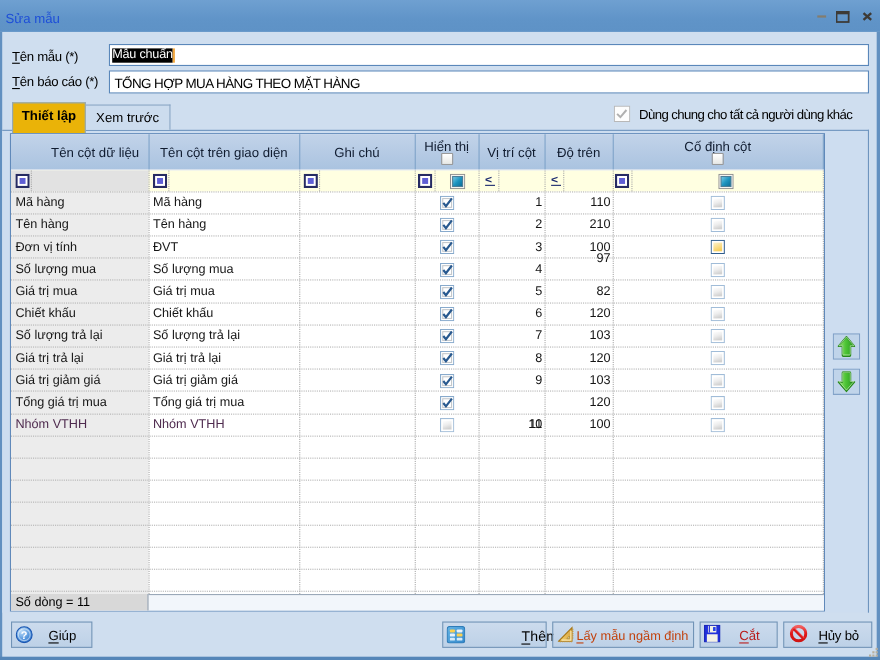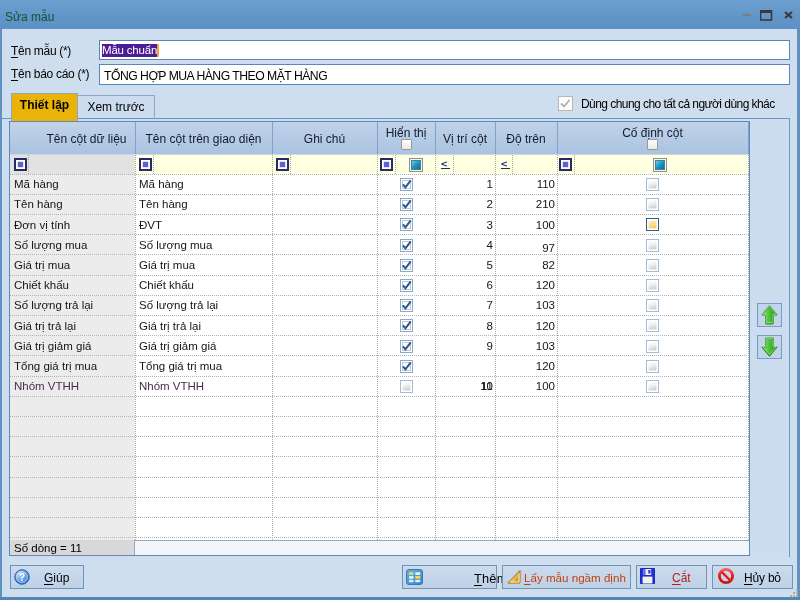--- a/index.html
+++ b/index.html
@@ -3,21 +3,21 @@
 <meta charset="utf-8">
 <style>
 * { margin:0; padding:0; box-sizing:border-box; }
 html,body { width:800px; height:600px; overflow:hidden; }
 body { font-family:"Liberation Sans", sans-serif; position:relative;
        background:#cfdeef; }
 .abs { position:absolute; }
 
 #titlebar { left:0; top:0; width:800px; height:29px;
   background:linear-gradient(#6fa0d1,#6094c8 60%,#5e92c6); }
-#titletext { left:5px; top:10px; font-size:12px; color:#14532d; }
+#titletext { left:5px; top:10px; font-size:12px; color:#1d4ed8; }
 #edgeL { left:0; top:29px; width:2px; height:569px; background:#6290c0; }
 #edgeR { left:797px; top:29px; width:3px; height:569px; background:#6290c0; }
 #edgeB { left:0; top:597px; width:800px; height:3px; background:#5586b8; }
 
 .lbl { font-size:12px; color:#000; }
 .inp { background:#fff; border:1px solid #5a87ba; }
 
 #tab1 { left:11px; top:93px; width:67px; height:29px; background:#eab308;
   border:1px solid #8ca8c6; border-bottom:none;
   font-size:12px; font-weight:bold; text-align:center; line-height:23px; }
@@ -48,21 +48,21 @@
   </svg>
 <svg class="abs" style="left:784px;top:11px" width="9" height="8" viewBox="0 0 9 8">
 <path d="M1 1 L8 7 M8 1 L1 7" stroke="#3d3a36" stroke-width="2.2"></path>
   </svg>
 <div class="abs" id="edgeL"></div>
 <div class="abs" id="edgeR"></div>
 <div class="abs" id="edgeB"></div>
 <div class="abs lbl" style="left:11px;top:44px;letter-spacing:-0.3px;"><span class="u">T</span>ên mẫu (*)</div>
 <div class="abs lbl" style="left:11px;top:67px;letter-spacing:-0.3px;"><span class="u">T</span>ên báo cáo (*)</div>
 <div class="abs inp" style="left:99px;top:40px;width:691px;height:20px;"></div>
-<div class="abs " style="left:102px;top:43.5px;height:13.5px;background:#4c1d95;color:#fff;font-size:11.5px;line-height:13.5px;letter-spacing:-0.2px;white-space:nowrap;">Mẫu chuẩn</div>
+<div class="abs " style="left:102px;top:43.5px;height:13.5px;background:#000000;color:#fff;font-size:11.5px;line-height:13.5px;letter-spacing:-0.2px;white-space:nowrap;">Mẫu chuẩn</div>
 <div class="abs " style="left:157px;top:43.5px;width:2px;height:13.5px;background:#f2a73d;"></div>
 <div class="abs inp" style="left:99px;top:64px;width:691px;height:21px;"></div>
 <div class="abs " style="left:104px;top:68.5px;font-size:12.2px;letter-spacing:-0.5px;color:#000;text-align:center;">TỔNG HỢP MUA HÀNG THEO MẶT HÀNG</div>
 <svg class="abs" style="left:558px;top:96px" width="15" height="15" viewBox="0 0 15 15">
 <rect x="0.5" y="0.5" width="14" height="14" fill="#fdfdfd" stroke="#b8b8b8"></rect>
 <path d="M3 7.5 L6 10.5 L11.5 4" stroke="#b0b0b0" stroke-width="1.8" fill="none"></path>
   </svg>
 <div class="abs " style="left:581px;top:97px;font-size:12px;letter-spacing:-0.55px;color:#000;">Dùng chung cho tất cả người dùng khác</div>
 <div class="abs" id="panel"></div>
 <div class="abs" id="tab2">Xem trước</div>
@@ -213,21 +213,21 @@
   </svg>
 <div class="abs " style="left:10px;top:234.1px;width:739px;height:0;border-top:1px dotted #b2b2b2;"></div>
 <div class="abs cell" style="left:14.0px;top:238.8px;width:119px;">Số lượng mua</div>
 <div class="abs cell" style="left:139.0px;top:238.8px;width:131px;">Số lượng mua</div>
 <svg class="abs" style="left:399.5px;top:238.5px" width="13" height="13" viewBox="0 0 13 13">
 <rect x="0.5" y="0.5" width="12" height="12" fill="#ffffff" stroke="#88aacc"></rect>
 <rect x="2.5" y="2.5" width="8" height="8" fill="none" stroke="#c4c8cc"></rect>
     <path d="M3 6.4 L5.4 9.4 L10.8 2.4" stroke="#28598f" stroke-width="2" fill="none"></path>
   </svg>
 <div class="abs cell num" style="left:435.0px;top:238.8px;width:58.0px;">4</div>
-<div class="abs cell num" style="left:495.0px;top:242px;width:60.0px;text-align:right;">97</div>
+<div class="abs cell num" style="left:495.0px;top:229px;width:60.0px;text-align:right;">97</div>
 <svg class="abs" style="left:646.0px;top:238.5px" width="13" height="13" viewBox="0 0 13 13">
 <rect x="0.5" y="0.5" width="12" height="12" fill="#ffffff" stroke="#a0bcd8"></rect>
 <rect x="2.5" y="2.5" width="8" height="8" fill="url(#cb646x238)"></rect>
     <defs>
       <linearGradient id="cb646x238" x1="0" y1="0" x2="0.3" y2="1">
         <stop offset="0" stop-color="#ffffff"></stop>
         <stop offset="0.55" stop-color="#ececec"></stop>
         <stop offset="1" stop-color="#d2d2d2"></stop>
       </linearGradient>
     </defs>

